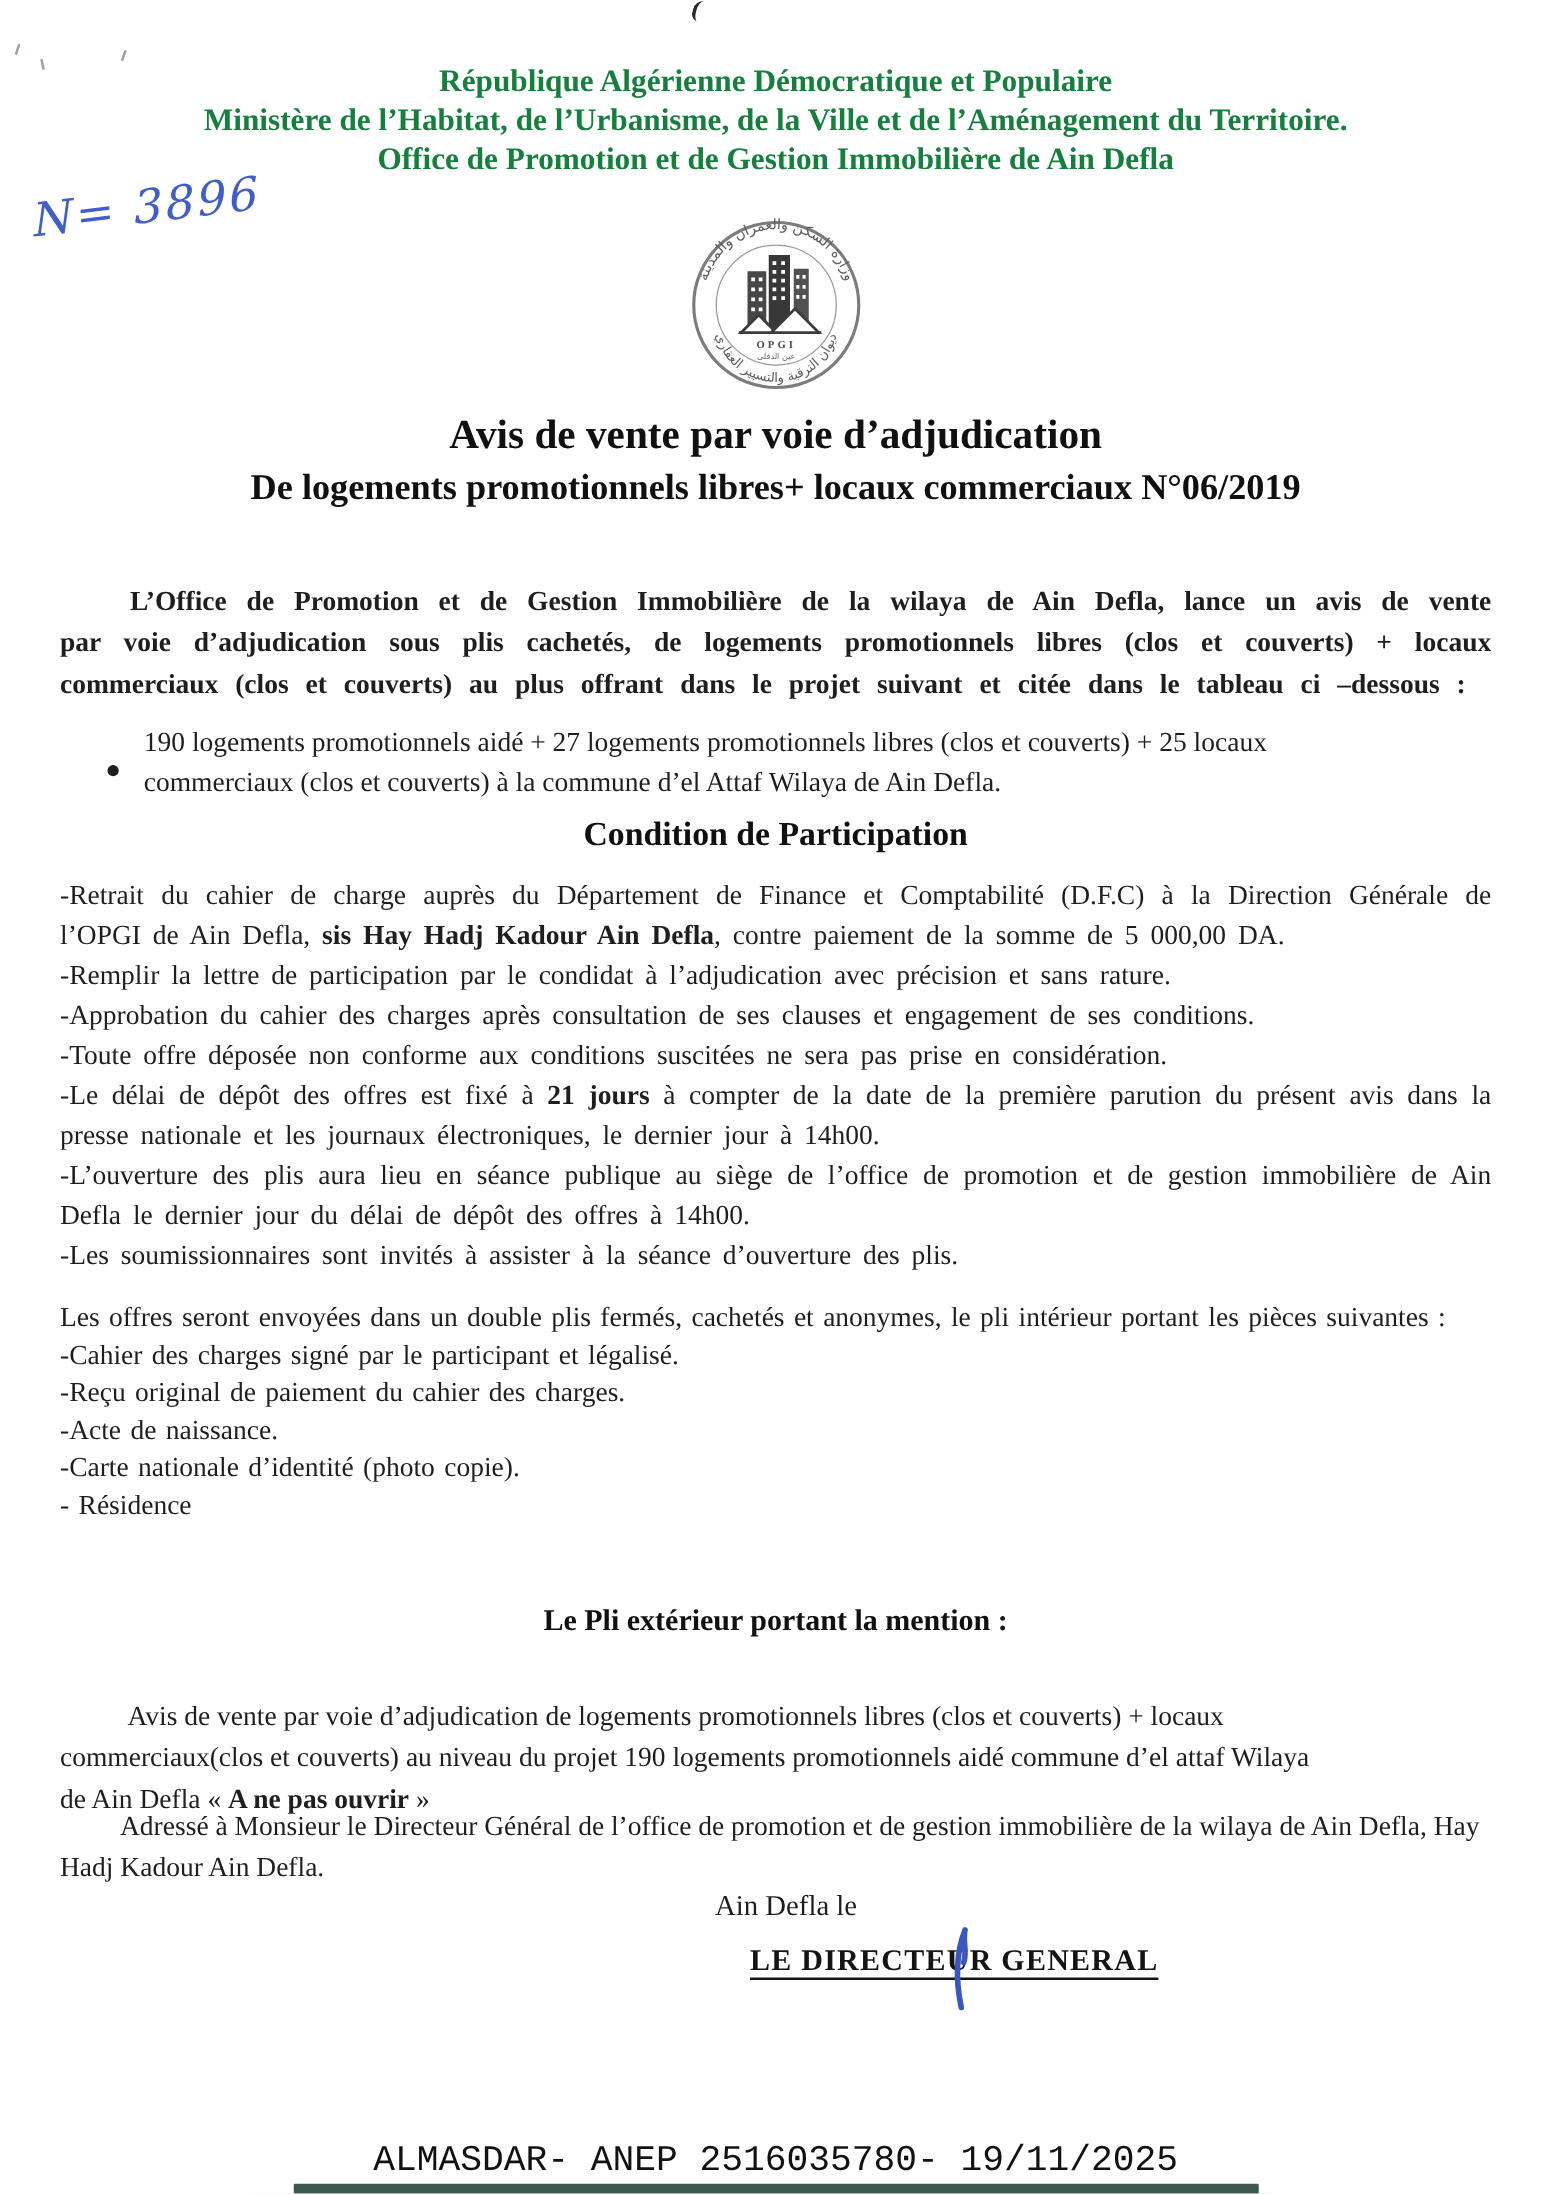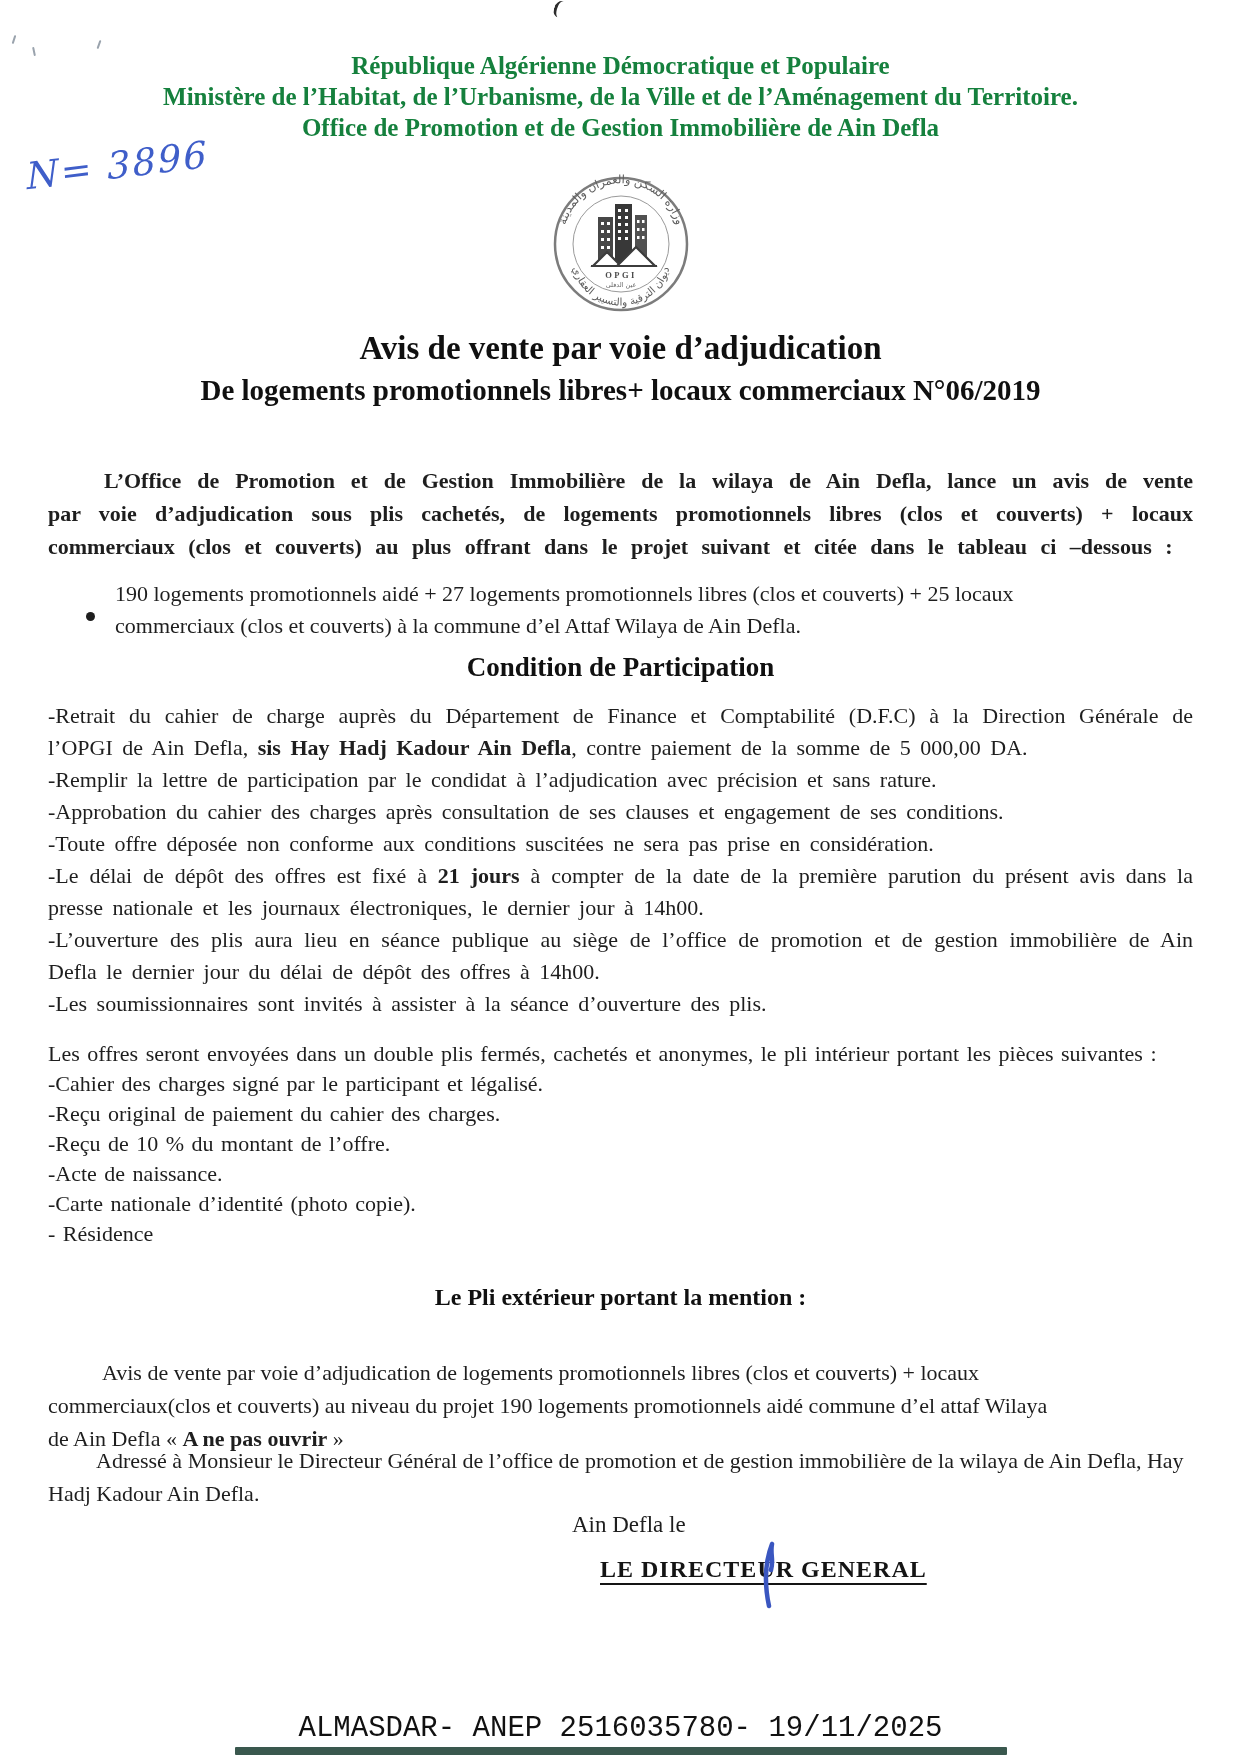--- a/index.html
+++ b/index.html
@@ -178,21 +178,20 @@
     <p><span>-Le délai de dépôt des offres est fixé à </span><b>21 jours</b><span> à compter de la date de la première parution du présent avis dans la presse nationale et les journaux électroniques, le dernier jour à 14h00.</span></p>
     <p>-L’ouverture des plis aura lieu en séance publique au siège de l’office de promotion et de gestion immobilière de Ain Defla le dernier jour du délai de dépôt des offres à 14h00.</p>
     <p>-Les soumissionnaires sont invités à assister à la séance d’ouverture des plis.</p>
   </div>
 
   <div class="abs block body-text envelope">
     <p style="margin:0;text-align:justify;">Les offres seront envoyées dans un double plis fermés, cachetés et anonymes, le pli intérieur portant les pièces suivantes :</p>
     <div class="pieces">
       <p>-Cahier des charges signé par le participant et légalisé.</p>
       <p>-Reçu original de paiement du cahier des charges.</p>
-      <p>-Reçu de 10 % du montant de l’offre.</p>
       <p>-Acte de naissance.</p>
       <p>-Carte nationale d’identité (photo copie).</p>
       <p>- Résidence</p>
     </div>
   </div>
 
   <div class="abs centered outer-heading">Le Pli extérieur portant la mention :</div>
 
   <p class="abs block body-text mention"><span>Avis de vente par voie d’adjudication de logements promotionnels libres (clos et couverts) + locaux commerciaux(clos et couverts) au niveau du projet 190 logements promotionnels aidé commune d’el attaf Wilaya de Ain Defla « </span><b>A ne pas ouvrir</b><span> »</span></p>
 

